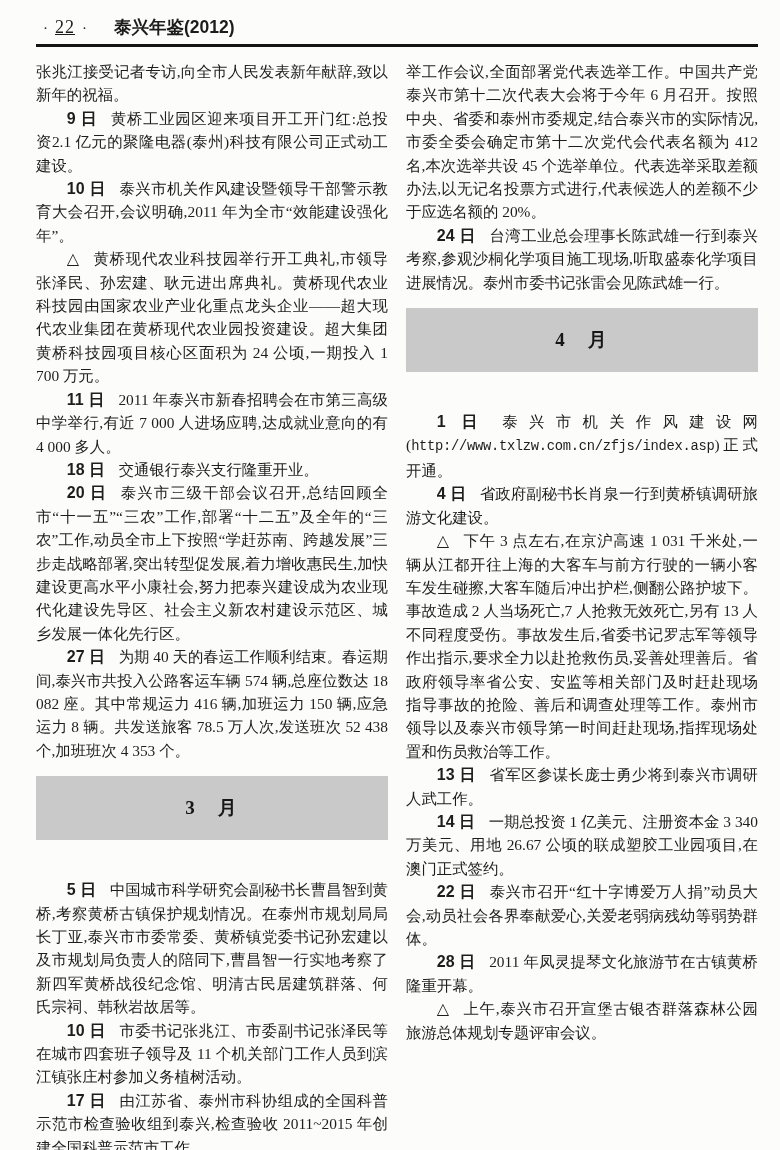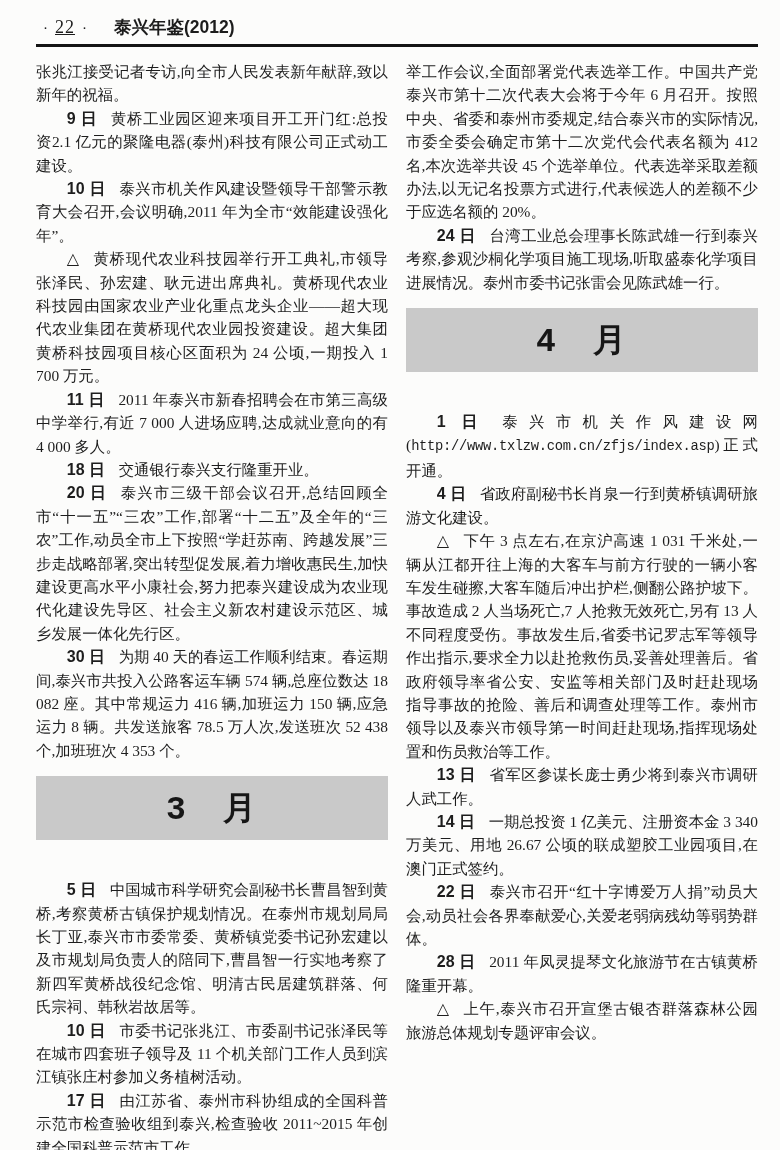--- a/index.html
+++ b/index.html
@@ -61,23 +61,23 @@
     padding-right:0.85em;
     white-space:nowrap;
   }
   .month-box{
     background:var(--month-bg);
     height:64px;
     display:flex;align-items:center;justify-content:center;
     margin:14px 0 38px 0;
   }
   .month-box .month-label{
-    font-family:Liberation Mono, monospace;
+    font-family:Liberation Serif, serif;
     font-weight:700;
-    font-size:33px;
+    font-size:19px;
     color:#161616;
     letter-spacing:2px;
   }
   .mono{
     font-family:"Liberation Mono","DejaVu Sans Mono",monospace;
     font-size:13.8px;
     letter-spacing:-0.3px;
   }
 </style>
 </head>
@@ -94,21 +94,21 @@
 
   <div class="columns">
     <div class="col" id="col-left">
         <p class="entry no-indent"><span class="entry-text">张兆江接受记者专访,向全市人民发表新年献辞,致以新年的祝福。</span></p>
         <p class="entry"><span class="date-label">9 日</span><span class="entry-text">黄桥工业园区迎来项目开工开门红:总投资2.1 亿元的聚隆电器(泰州)科技有限公司正式动工建设。</span></p>
         <p class="entry"><span class="date-label">10 日</span><span class="entry-text">泰兴市机关作风建设暨领导干部警示教育大会召开,会议明确,2011 年为全市“效能建设强化年”。</span></p>
         <p class="entry"><span class="date-label">△</span><span class="entry-text">黄桥现代农业科技园举行开工典礼,市领导张泽民、孙宏建、耿元进出席典礼。黄桥现代农业科技园由国家农业产业化重点龙头企业——超大现代农业集团在黄桥现代农业园投资建设。超大集团黄桥科技园项目核心区面积为 24 公顷,一期投入 1 700 万元。</span></p>
         <p class="entry"><span class="date-label">11 日</span><span class="entry-text">2011 年泰兴市新春招聘会在市第三高级中学举行,有近 7 000 人进场应聘,达成就业意向的有 4 000 多人。</span></p>
         <p class="entry"><span class="date-label">18 日</span><span class="entry-text">交通银行泰兴支行隆重开业。</span></p>
         <p class="entry"><span class="date-label">20 日</span><span class="entry-text">泰兴市三级干部会议召开,总结回顾全市“十一五”“三农”工作,部署“十二五”及全年的“三农”工作,动员全市上下按照“学赶苏南、跨越发展”三步走战略部署,突出转型促发展,着力增收惠民生,加快建设更高水平小康社会,努力把泰兴建设成为农业现代化建设先导区、社会主义新农村建设示范区、城乡发展一体化先行区。</span></p>
-        <p class="entry"><span class="date-label">30 日</span><span class="entry-text">为期 40 天的春运工作顺利结束。春运期间,泰兴市共投入公路客运车辆 574 辆,总座位数达 18 082 座。其中常规运力 416 辆,加班运力 150 辆,应急运力 8 辆。共发送旅客 78.5 万人次,发送班次 52 438 个,加班班次 4 353 个。</span></p>
+        <p class="entry"><span class="date-label">27 日</span><span class="entry-text">为期 40 天的春运工作顺利结束。春运期间,泰兴市共投入公路客运车辆 574 辆,总座位数达 18 082 座。其中常规运力 416 辆,加班运力 150 辆,应急运力 8 辆。共发送旅客 78.5 万人次,发送班次 52 438 个,加班班次 4 353 个。</span></p>
         <div class="month-box">
           <span class="month-label">3　月</span>
         </div>
         <p class="entry"><span class="date-label">5 日</span><span class="entry-text">中国城市科学研究会副秘书长曹昌智到黄桥,考察黄桥古镇保护规划情况。在泰州市规划局局长丁亚,泰兴市市委常委、黄桥镇党委书记孙宏建以及市规划局负责人的陪同下,曹昌智一行实地考察了新四军黄桥战役纪念馆、明清古民居建筑群落、何氏宗祠、韩秋岩故居等。</span></p>
         <p class="entry"><span class="date-label">10 日</span><span class="entry-text">市委书记张兆江、市委副书记张泽民等在城市四套班子领导及 11 个机关部门工作人员到滨江镇张庄村参加义务植树活动。</span></p>
         <p class="entry"><span class="date-label">17 日</span><span class="entry-text">由江苏省、泰州市科协组成的全国科普示范市检查验收组到泰兴,检查验收 2011~2015 年创建全国科普示范市工作。</span></p>
       </div>
     <div class="col" id="col-right">
         <p class="entry no-indent"><span class="entry-text">举工作会议,全面部署党代表选举工作。中国共产党泰兴市第十二次代表大会将于今年 6 月召开。按照中央、省委和泰州市委规定,结合泰兴市的实际情况,市委全委会确定市第十二次党代会代表名额为 412 名,本次选举共设 45 个选举单位。代表选举采取差额办法,以无记名投票方式进行,代表候选人的差额不少于应选名额的 20%。</span></p>
         <p class="entry"><span class="date-label">24 日</span><span class="entry-text">台湾工业总会理事长陈武雄一行到泰兴考察,参观沙桐化学项目施工现场,听取盛泰化学项目进展情况。泰州市委书记张雷会见陈武雄一行。</span></p>

